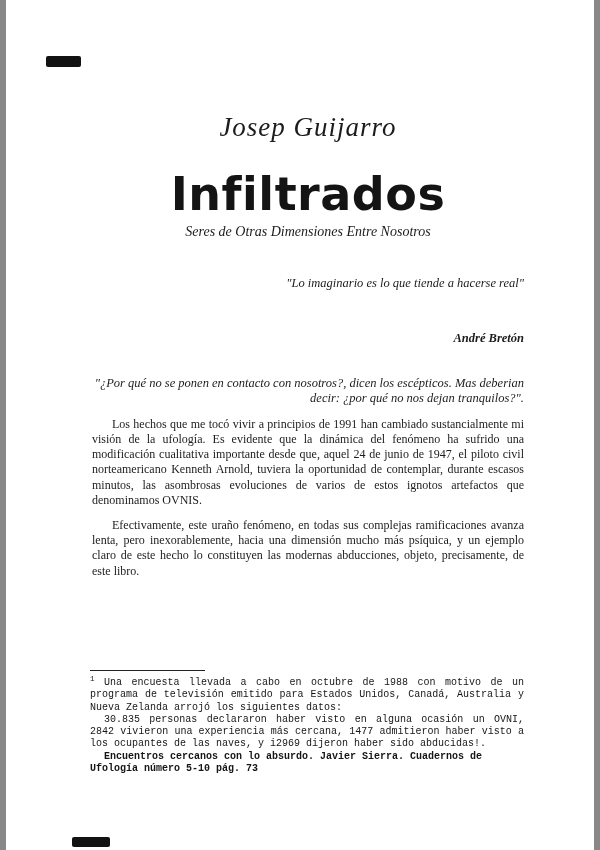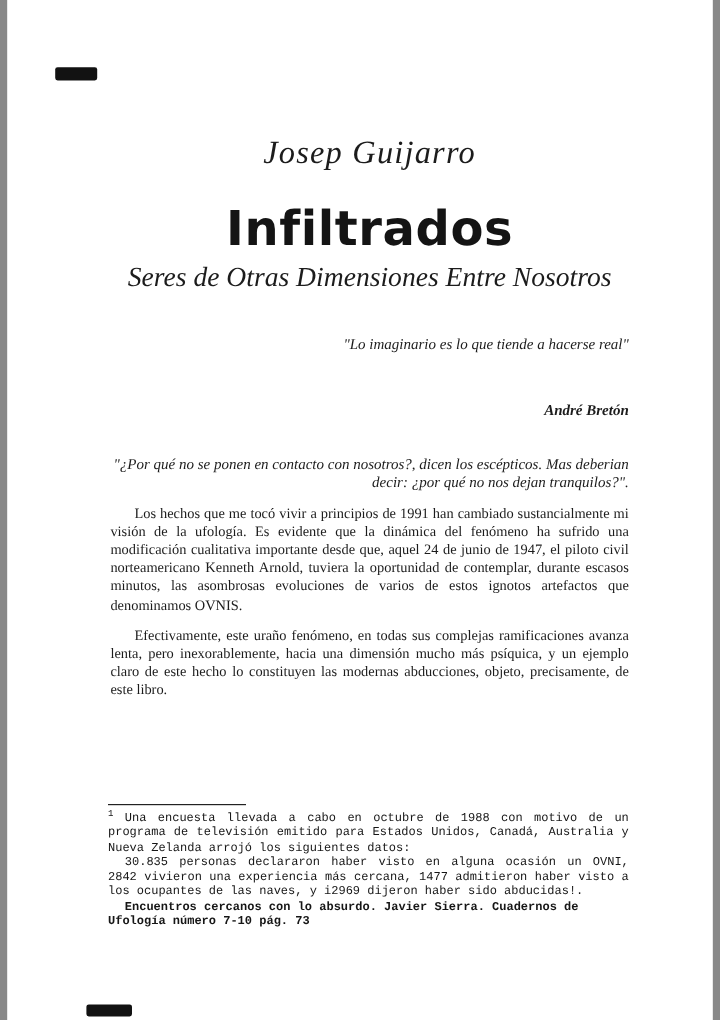--- a/index.html
+++ b/index.html
@@ -26,30 +26,30 @@
     font-style: italic;
     font-size: 27px;
     line-height: 1.15;
     letter-spacing: 1px;
   }
   .title {
     margin: 25px 0 0 0;
     text-align: center;
     font-family: "DejaVu Sans", sans-serif;
     font-weight: bold;
-    font-size: 40px;
+    font-size: 46px;
     line-height: 1.15;
     letter-spacing: 0.5px;
     color: #141414;
   }
   .subtitle {
     margin-top: 3px;
     text-align: center;
     font-style: italic;
-    font-size: 23px;
+    font-size: 14px;
     line-height: 1.2;
   }
   .quote {
     text-align: right;
     font-style: italic;
     font-size: 12.5px;
     line-height: 15.5px;
   }
   .quote-1 { margin-top: 35px; }
   .quote-2 { margin-top: 29px; }
@@ -143,18 +143,18 @@
     <p class="body-para">Efectivamente, este uraño fenómeno, en todas sus complejas ramificaciones avanza lenta, pero inexorablemente, hacia una dimensión mucho más psíquica, y un ejemplo claro de este hecho lo constituyen las modernas abducciones, objeto, precisamente, de este libro.</p>
 
 
 
   </div>
 
   <div class="footnote">
     <hr class="footnote-rule">
     <p class="fn-para"><sup class="fn-marker">1</sup> <span>Una encuesta llevada a cabo en octubre de 1988 con motivo de un programa de televisión emitido para Estados Unidos, Canadá, Australia y Nueva Zelanda arrojó los siguientes datos:</span></p>
     <p class="fn-para fn-indent">30.835 personas declararon haber visto en alguna ocasión un OVNI, 2842 vivieron una experiencia más cercana, 1477 admitieron haber visto a los ocupantes de las naves, y i2969 dijeron haber sido abducidas!.</p>
-    <p class="fn-citation">Encuentros cercanos con lo absurdo. Javier Sierra. Cuadernos de Ufología número 7-10 pág. 73</p>
+    <p class="fn-citation">Encuentros cercanos con lo absurdo. Javier Sierra. Cuadernos de Ufología número 5-10 pág. 73</p>
   </div>
 
   <div class="artifact artifact-bottom"></div>
 
 </div>
 
 </body></html>

